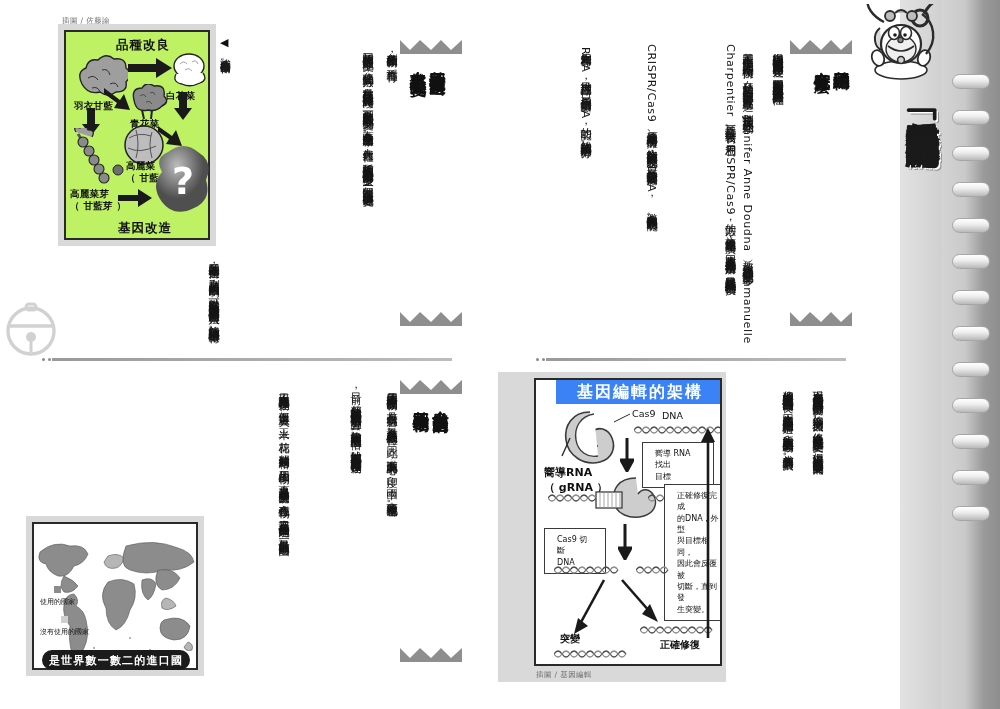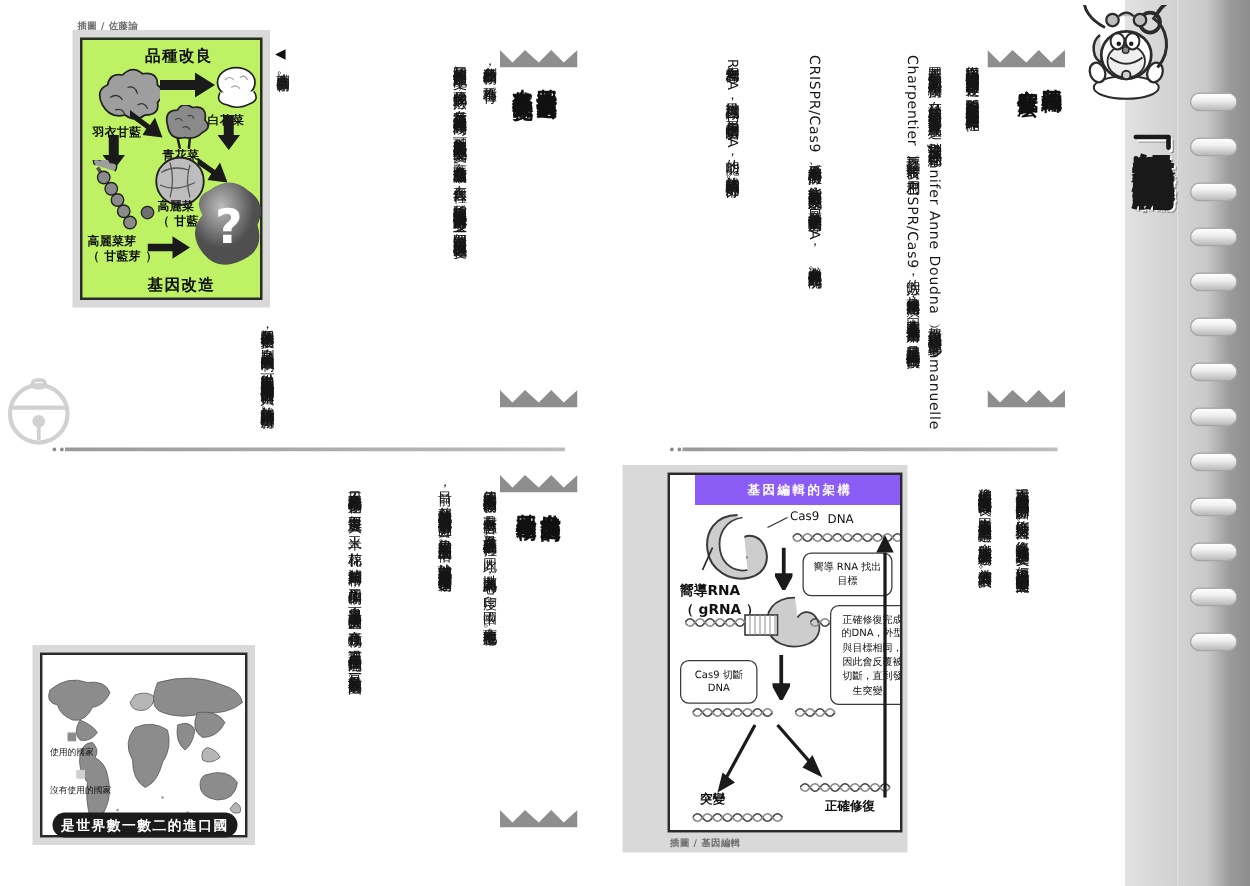--- a/index.html
+++ b/index.html
@@ -62,21 +62,21 @@
     position:absolute; height:3px;
     background:linear-gradient(to right,#9a9a9a,#bdbdbd);
   }
   .rule-dot { position:absolute; height:3px; width:10px; }
   .rule-dot::before{content:"";position:absolute;left:0;top:0;width:3px;height:3px;background:#8a8a8a;border-radius:50%;}
   .rule-dot::after{content:"";position:absolute;left:6px;top:0;width:3px;height:3px;background:#8a8a8a;border-radius:50%;}
 
   
   .figbox { position:absolute; background:#d9d9d9; }
   .figinner { position:absolute; background:#bef264; border:2px solid #2a2a2a; }
-  .credit { position:absolute; font-size:7.5px; color:#6e6e6e; letter-spacing:.4px;font-weight:bold; }
+  .credit { position:absolute; font-size:7.5px; color:#6e6e6e; letter-spacing:.4px; }
 
   .fig-caption-side {
     position:absolute; writing-mode:vertical-rl; text-orientation:upright;
     font-size:10.5px; color:#1a1a1a; letter-spacing:.5px; line-height:1.4;
   }
   .caption-arrow { position:absolute; font-size:11px; color:#111; }
 
   
   .vlabel { position:absolute; font-size:9.5px; font-weight:bold; color:#111; white-space:nowrap; letter-spacing:.3px;}
   .vtitle { position:absolute; font-size:12.5px; font-weight:bold; color:#111; white-space:nowrap; letter-spacing:1px;}
@@ -87,28 +87,28 @@
     position:absolute; background:#1b1b1b; color:#fff; border-radius:11px;
     font-size:11px; font-weight:bold; letter-spacing:1.2px;
     display:flex; align-items:center; justify-content:center;
   }
   .legend-row { position:absolute; display:flex; align-items:center; gap:4px; font-size:7px; color:#111;flex-direction:column; }
   .legend-sw { width:7px; height:7px; display:inline-block; }
 
   
   #gdiag { position:absolute; background:#ffffff; border:2px solid #2a2a2a; overflow:hidden;}
   #gdiag-title {
-    position:absolute; background:#8b5cf6; color:#fff; font-weight:bold;
-    font-size:10px; letter-spacing:2px; display:flex; align-items:center; justify-content:center;
+    position:absolute; background:#3b82f6; color:#fff; font-weight:bold;
+    font-size:16px; letter-spacing:2px; display:flex; align-items:center; justify-content:center;
   }
   .glabel { position:absolute; font-size:11px; color:#111; white-space:nowrap; }
   .glabel-b { font-weight:bold; }
   .balloon {
-    position:absolute; background:#fff; border:1.4px solid #3a3a3a; border-radius:7px;
-    font-size:8px; line-height:1.42; color:#111; padding:5px 4px;text-align:center;
+    position:absolute; background:#fff; border:1.4px solid #3a3a3a; border-radius:0;
+    font-size:8px; line-height:1.42; color:#111; padding:5px 12px;
   }
   .arrow-down { position:absolute; }
 </style>
 </head>
 <body>
 
 <div id="spread">
 
   <div id="spine-inner"></div>
   <div id="spine">

